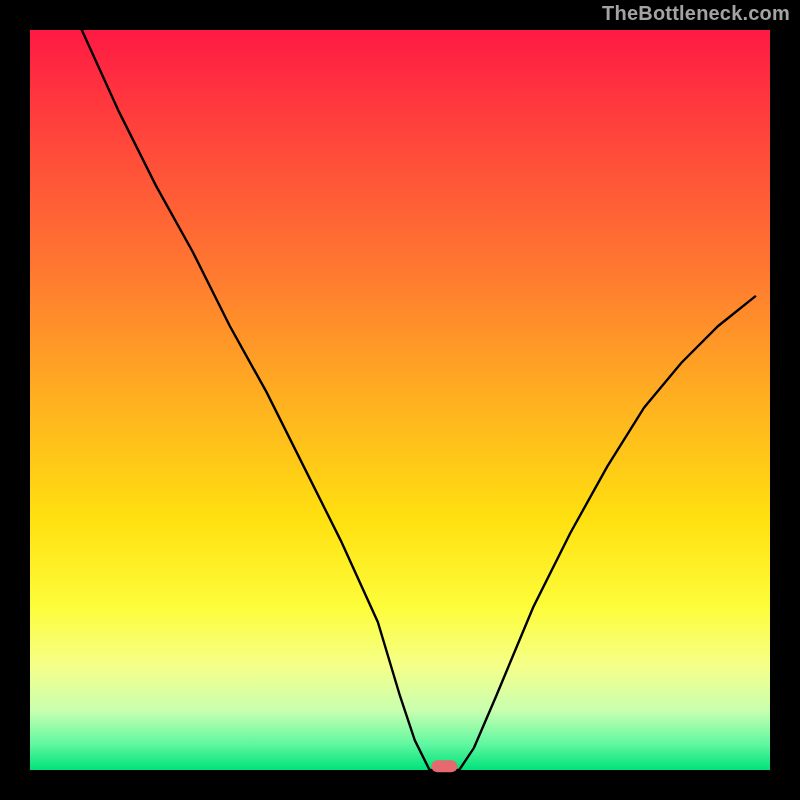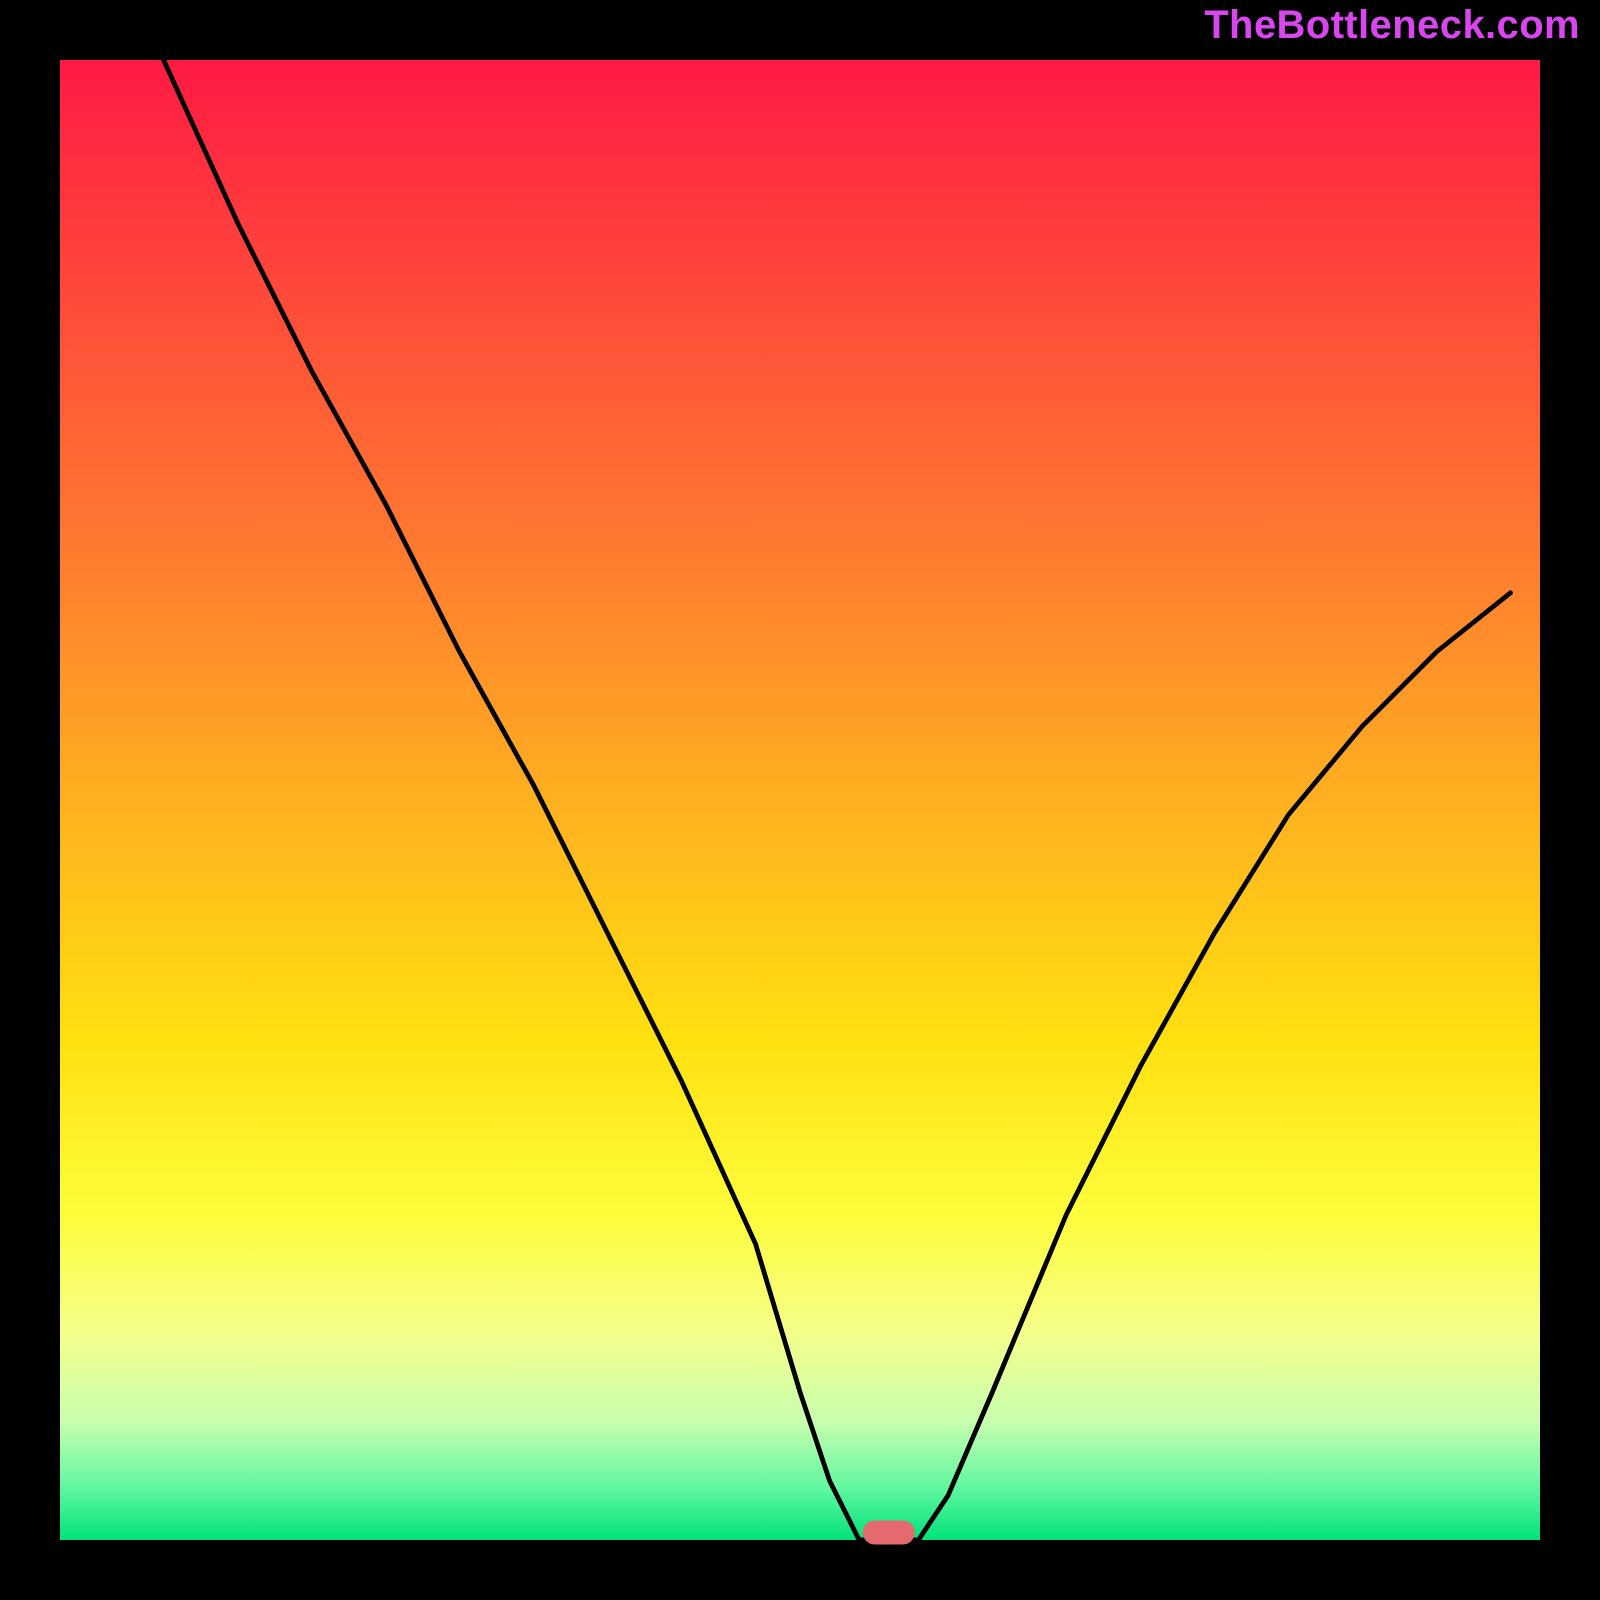--- a/index.html
+++ b/index.html
@@ -14,21 +14,21 @@
   .frame {
     position: relative;
     width: 800px;
     height: 800px;
     background: #000;
   }
   .attribution {
     position: absolute;
     top: 2px;
     right: 10px;
-    color: #d946ef;
+    color: #a3a3a3;
     font-size: 20px;
     font-weight: 600;
     letter-spacing: 0.2px;
     z-index: 10;
     margin-left: 48px;
   }
   svg {
     position: absolute;
     top: 0;
     left: 0;

